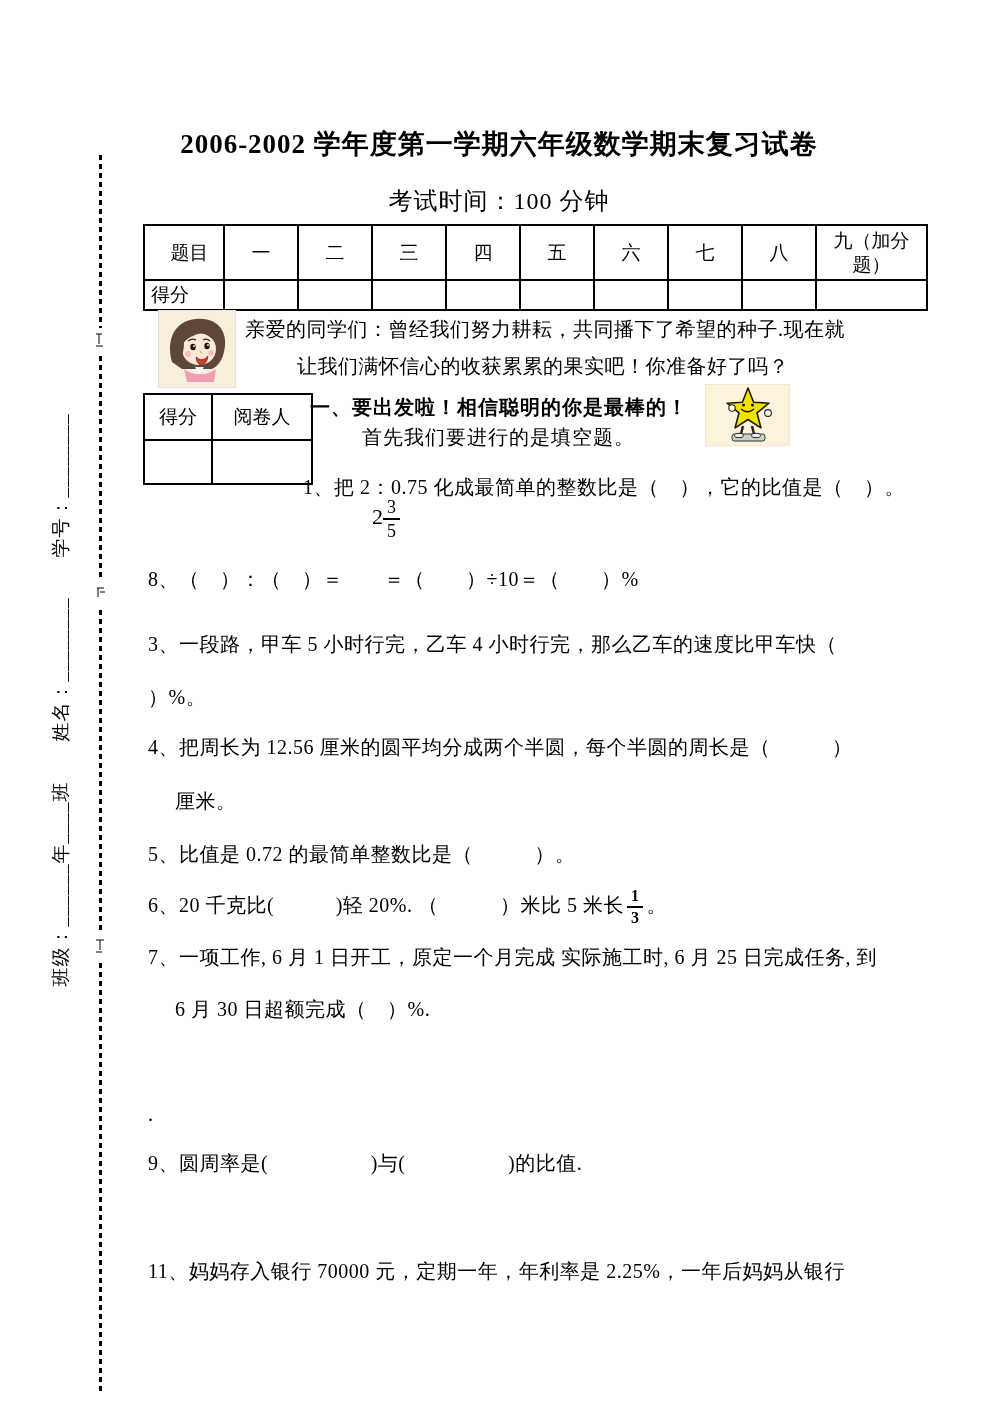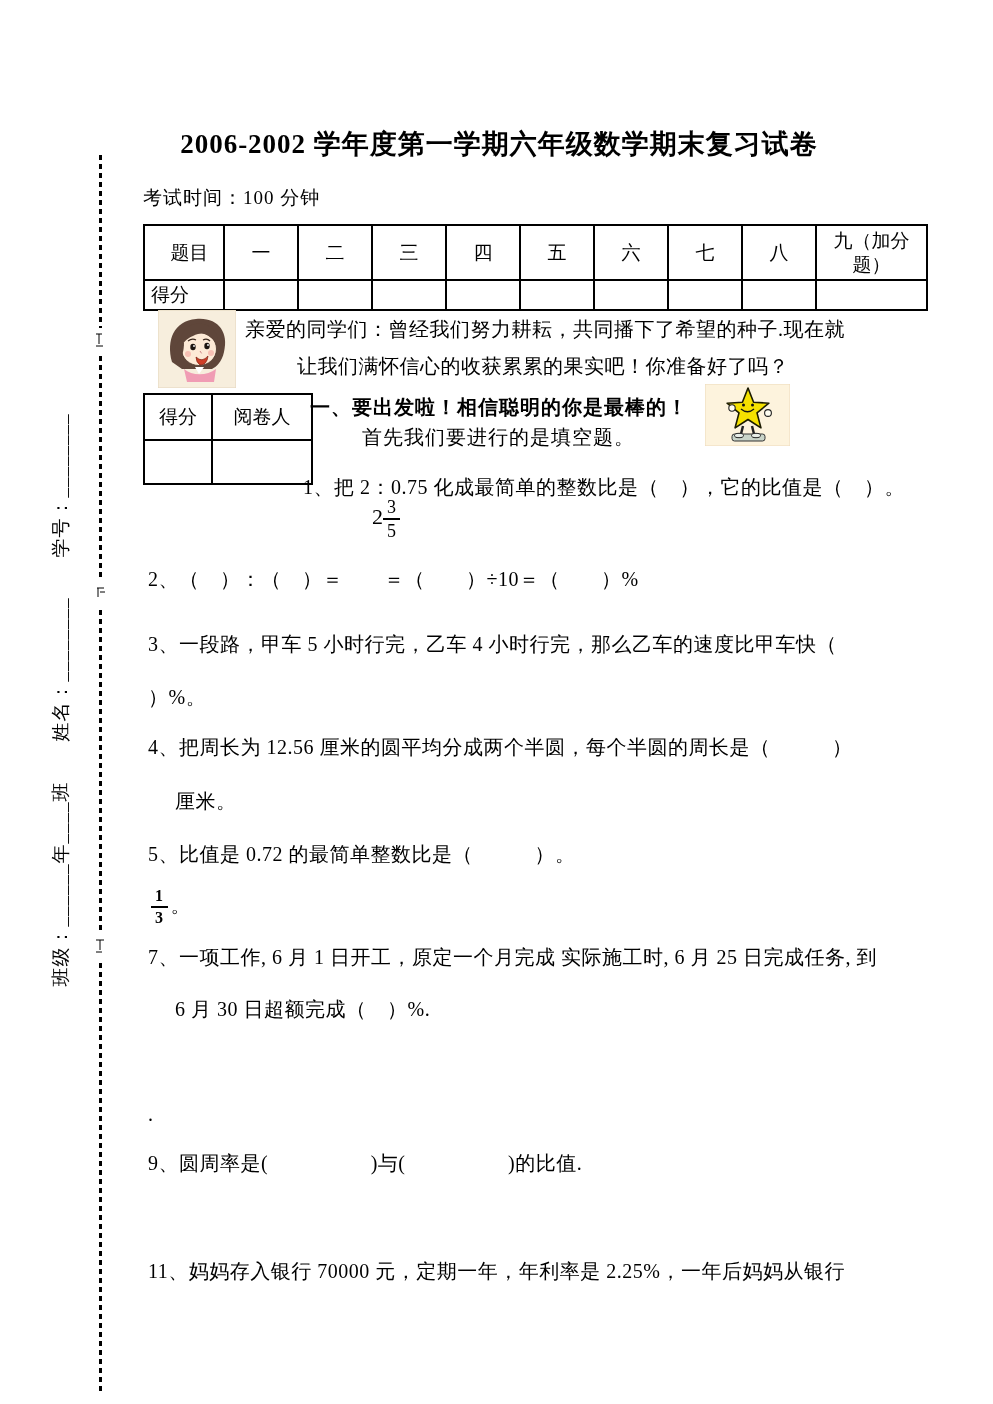--- a/index.html
+++ b/index.html
@@ -14,22 +14,22 @@
     transform:rotate(-90deg);
     font-size:19px;letter-spacing:1px;white-space:nowrap;text-align:center;
   }
   .seal-seg{position:absolute;left:99px;width:3px;
     background:repeating-linear-gradient(to bottom,#000 0 5px,transparent 5px 9px);}
   .seal-mark{position:absolute;left:93px;width:14px;height:20px;}
 
   
   .title{position:absolute;left:143px;top:126px;width:712px;text-align:center;
     font-size:27px;font-weight:bold;letter-spacing:1px;}
-  .exam-time{position:absolute;left:143px;top:185px;width:712px;text-align:left;
-    font-size:19px;letter-spacing:1px;}
+  .exam-time{position:absolute;left:143px;top:185px;width:712px;text-align:center;
+    font-size:24px;letter-spacing:1px;}
 
   
   table{border-collapse:collapse;}
   .score-table{position:absolute;left:143px;top:224px;width:712px;table-layout:fixed;}
   .score-table td{border:2px solid #000;text-align:center;font-size:19px;
     padding:0 2px;line-height:1.25;}
   .score-table tr.r1 td{height:53px;}
   .score-table tr.r2 td{height:28px;text-align:left;padding-left:6px;}
   .score-table tr.r2 td.blank{padding:0;}
 
@@ -175,32 +175,32 @@
       <path d="M36,25 Q42.5,30.5 49,25" stroke="#111" stroke-width="1.3" fill="none"></path>
     </svg>
   </div>
 
   <div class="q" style="left:303px;top:474px;">1、把 2：0.75 化成最简单的整数比是（　），它的比值是（　）。</div>
 
   <div class="frac-block">
     <span>2</span><span class="frac"><span class="num">3</span><span class="den">5</span></span>
   </div>
 
-  <div class="q" style="top:566px;">2、（　）：（　）＝　　＝（　　）÷10＝（　　）%</div>
+  <div class="q" style="top:566px;">8、（　）：（　）＝　　＝（　　）÷10＝（　　）%</div>
 
   <div class="q" style="top:631px;">3、一段路，甲车 5 小时行完，乙车 4 小时行完，那么乙车的速度比甲车快（</div>
   <div class="q" style="top:684px;">）%。</div>
 
   <div class="q" style="top:734px;">4、把周长为 12.56 厘米的圆平均分成两个半圆，每个半圆的周长是（　　　）</div>
   <div class="q" style="left:175px;top:788px;">厘米。</div>
 
   <div class="q" style="top:841px;">5、比值是 0.72 的最简单整数比是（　　　）。</div>
 
   <div class="q" style="top:888px;">
-    <span class="frac q6-frac"><span class="num">1</span><span class="den">3</span></span><span>。</span>
+    <span>6、20 千克比(　　　)轻 20%.  （　　　）米比 5 米长</span><span class="frac q6-frac"><span class="num">1</span><span class="den">3</span></span><span>。</span>
   </div>
 
   <div class="q" style="top:944px;">7、一项工作, 6 月 1 日开工，原定一个月完成 实际施工时, 6 月 25 日完成任务, 到</div>
   <div class="q" style="left:175px;top:996px;">6 月 30 日超额完成（　）%.</div>
 
   <div class="q" style="top:1103px;">.</div>
 
   <div class="q" style="top:1150px;">9、圆周率是(　　　　　)与(　　　　　)的比值.</div>
 
 

